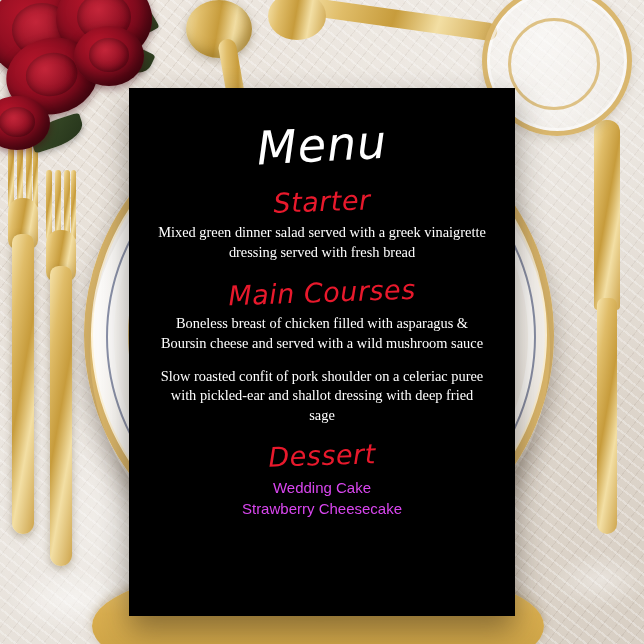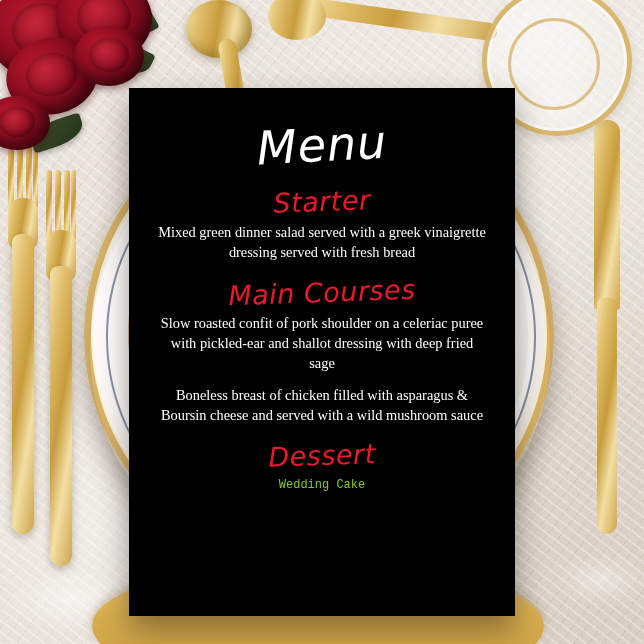--- a/index.html
+++ b/index.html
@@ -299,24 +299,24 @@
   .item {
     font-family: "Liberation Serif", serif;
     font-size: 14.4px;
     line-height: 1.38;
     color: #ffffff;
     margin: 0 auto 13px auto;
     width: 330px;
   }
   .item:last-child { margin-bottom: 0; }
   .dessert-item {
-    font-family: Liberation Mono, monospace;
-    font-size: 12px;
+    font-family: Liberation Sans, sans-serif;
+    font-size: 15px;
     line-height: 1.42;
-    color: #84cc16;
+    color: #d946ef;
   }
   .starter-item { margin-bottom: 0; }
   .dessert-list { margin-top: 2px; }
 </style>
 </head>
 <body>
 
 <div class="scene">
 
   <div class="cloth"></div>
@@ -370,24 +370,25 @@
   <div class="rose r5"></div>
 
   <div class="menu-card">
 
     <div class="menu-title">Menu</div>
 
     <div class="section-title">Starter</div>
     <div class="item starter-item">Mixed green dinner salad served with a greek vinaigrette dressing served with fresh bread</div>
 
     <div class="section-title">Main Courses</div>
+    <div class="item">Boneless breast of chicken filled with asparagus &amp; Boursin cheese and served with a wild mushroom sauce</div>
     <div class="item">Slow roasted confit of pork shoulder on a celeriac puree with pickled-ear and shallot dressing with deep fried sage</div>
-    <div class="item">Boneless breast of chicken filled with asparagus &amp; Boursin cheese and served with a wild mushroom sauce</div>
 
     <div class="section-title">Dessert</div>
     <div class="dessert-list">
       <div class="dessert-item">Wedding Cake</div>
+      <div class="dessert-item">Strawberry Cheesecake</div>
 
     </div>
 
   </div>
 
 </div>
 
 </body></html>

